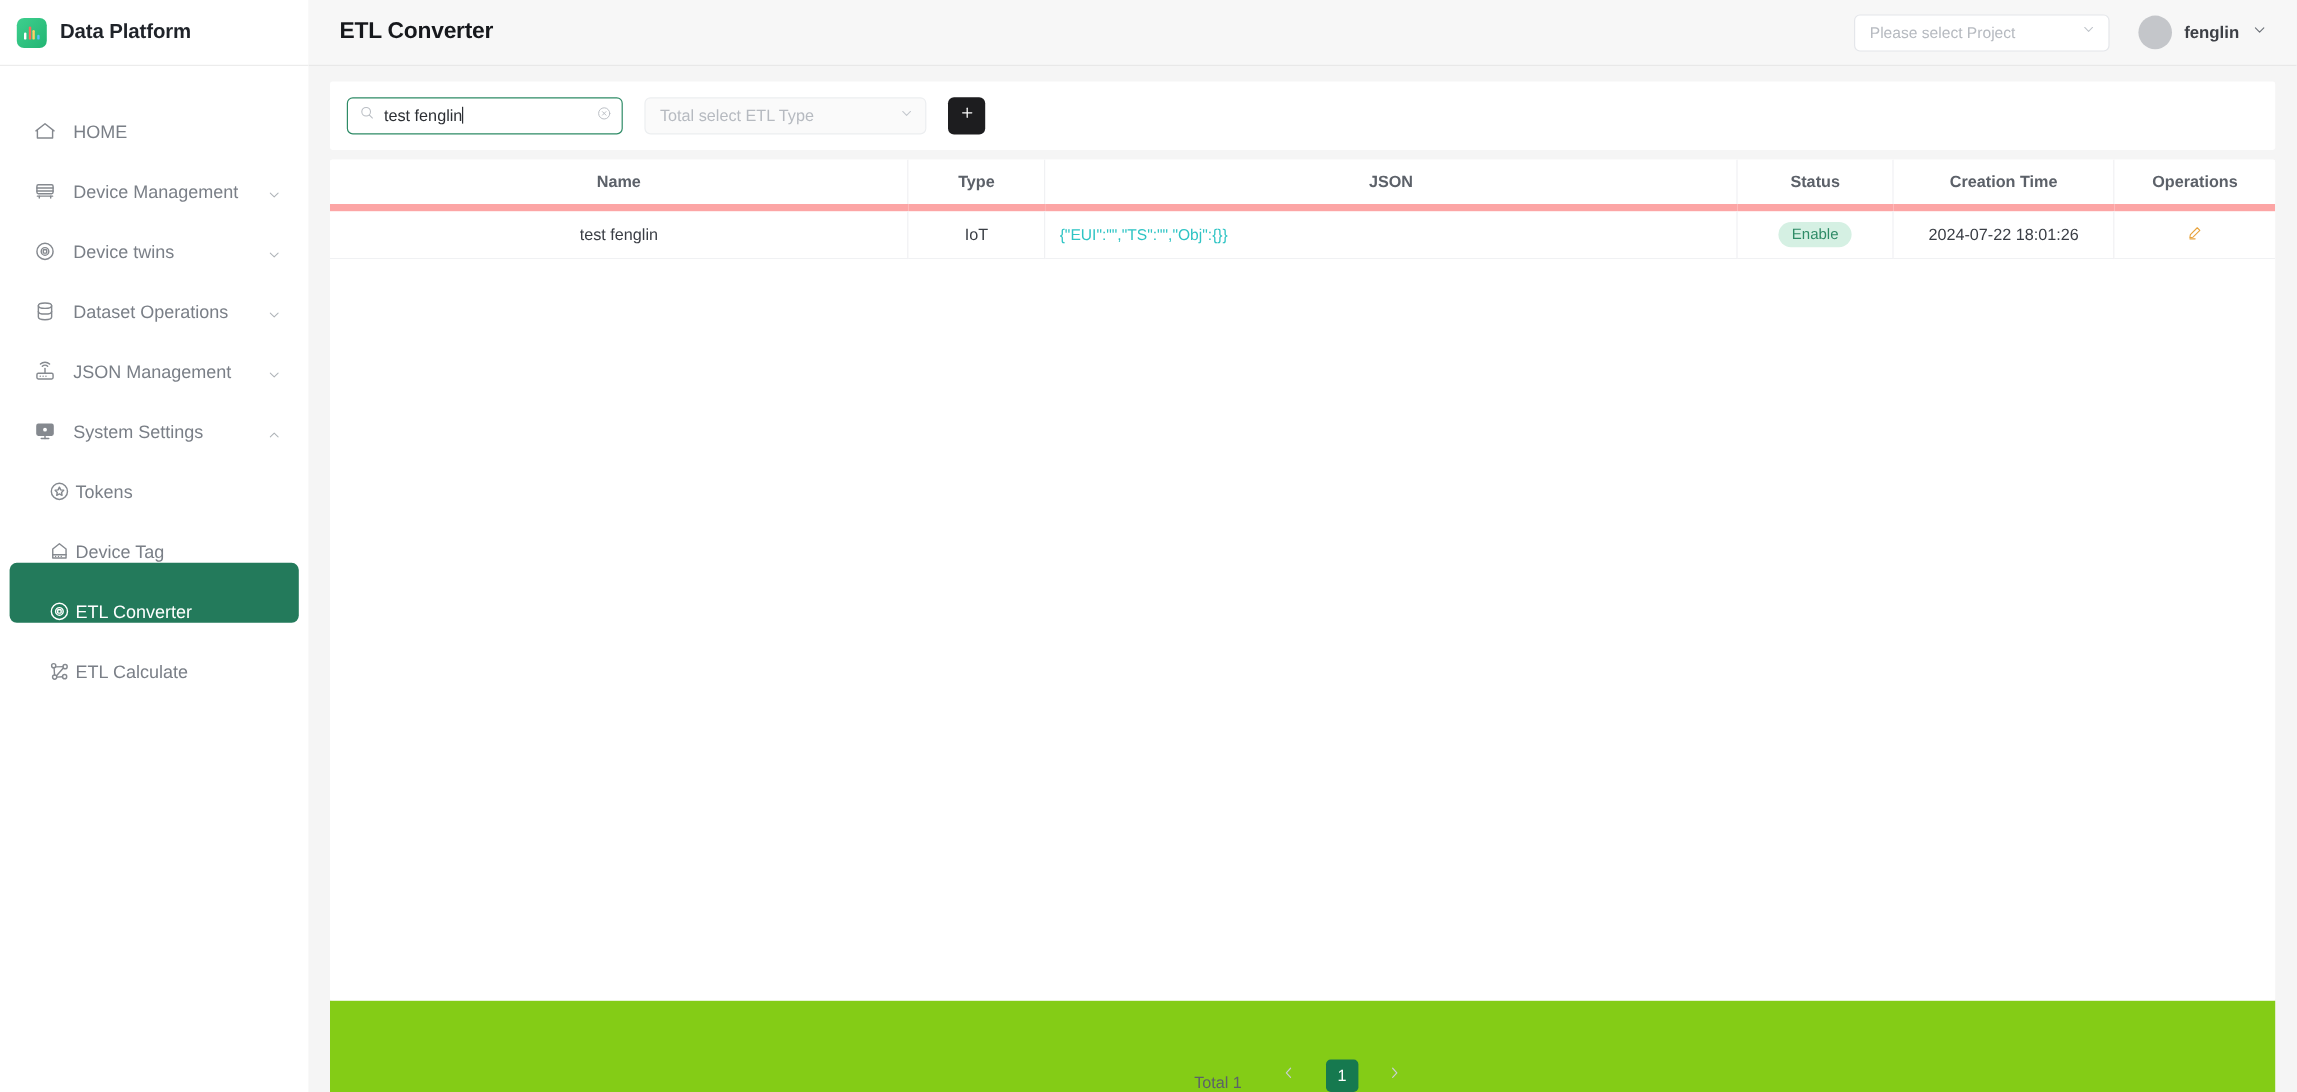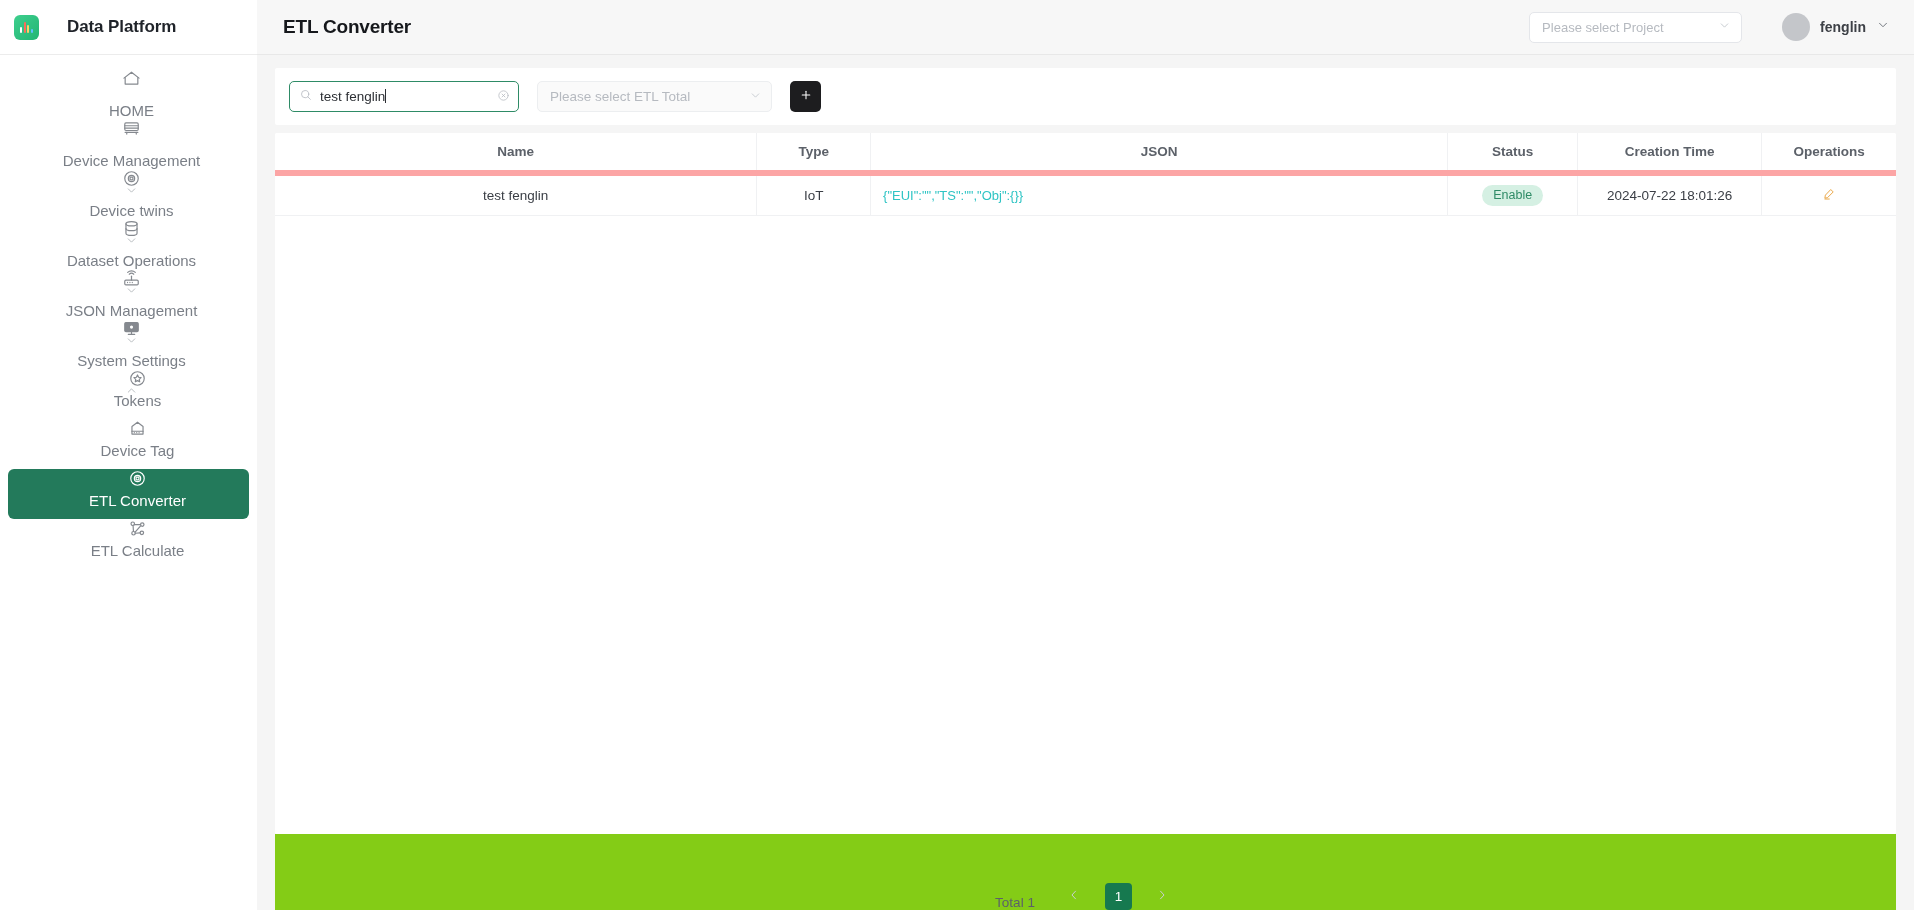--- a/index.html
+++ b/index.html
@@ -27,21 +27,21 @@
     display: flex;
     flex-direction: column;
     position: relative;
     z-index: 5;
   }
   .brand {
     height: 55px;
     display: flex;
     align-items: center;
     padding-left: 14px;
-    gap: 28px;
+    gap: 11px;
     border-bottom: 1px solid #ececec;
   }
   .brand-logo {
     width: 25px; height: 25px;
     border-radius: 6px;
     background: linear-gradient(135deg,#3ecf8e 0%, #22b573 100%);
     position: relative;
     display: flex; align-items: center; justify-content: center;
     flex-shrink: 0;
   }
@@ -57,28 +57,27 @@
     color: #1f2329;
     letter-spacing: -0.1px;
   }
 
   .nav { padding-top: 14px; }
   .nav-item {
     height: 50px;
     margin: 0 8px;
     border-radius: 6px;
     display: flex;
-    align-items: center;
+    align-items: flex-end;
     padding-left: 20px;
     padding-right: 14px;
     color: #7a7f87;
     font-size: 15px;
     cursor: pointer;
     gap: 14px;
-    flex-direction: column;
   }
   .nav-item .nm-icon {
     width: 19px; height: 19px;
     display:flex; align-items:center; justify-content:center;
     flex-shrink: 0;
   }
   .nav-item .nm-label { flex: 1; white-space: nowrap; }
   .nav-item .chev { width: 13px; height: 13px; opacity: .8; flex-shrink: 0; }
   .nav-item.sub { padding-left: 32px; font-size: 15px; gap: 4px; }
   .nav-item.active {
@@ -112,21 +111,21 @@
   .page-title {
     font-size: 19px;
     font-weight: bold;
     color: #16181c;
     letter-spacing: -0.2px;
   }
   .topbar-right {
     margin-left: auto;
     display: flex;
     align-items: center;
-    gap: 16px;
+    gap: 0;
   }
   .project-select {
     width: 213px;
     height: 31px;
     background: #ffffff;
     border: 1px solid #e4e6ea;
     border-radius: 5px;
     display: flex;
     align-items: center;
     padding: 0 10px 0 12px;
@@ -516,21 +515,21 @@
           <span>
             <svg class="sm" viewBox="0 0 24 24" width="13" height="13">
                 <circle cx="12" cy="12" r="8.6"></circle>
                 <line x1="9.3" y1="9.3" x2="14.7" y2="14.7"></line>
                 <line x1="14.7" y1="9.3" x2="9.3" y2="14.7"></line>
               </svg>
           </span>
         </div>
 
         <div class="type-select">
-          <span class="ph">Please select ETL Total</span>
+          <span class="ph">Total select ETL Type</span>
           <span>
             <svg class="chv" viewBox="0 0 24 24" width="13" height="13" style="stroke:#c3c7cd">
                 <polyline points="6 9 12 15 18 9"></polyline>
               </svg>
           </span>
         </div>
 
         <div class="add-btn">
           <span>
             <svg viewBox="0 0 24 24" width="14" height="14">

